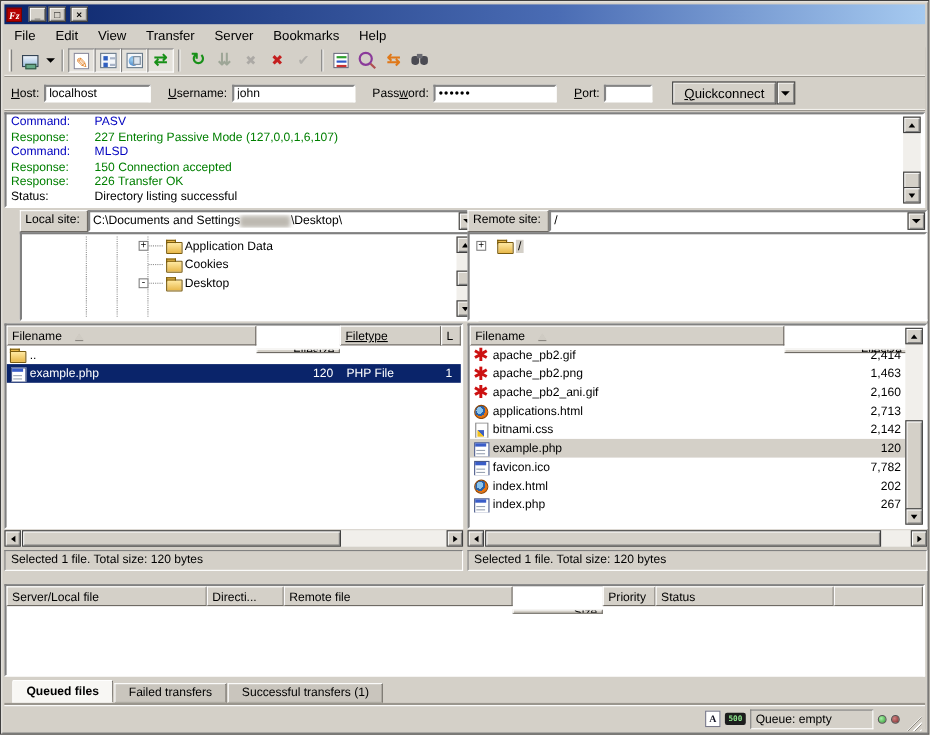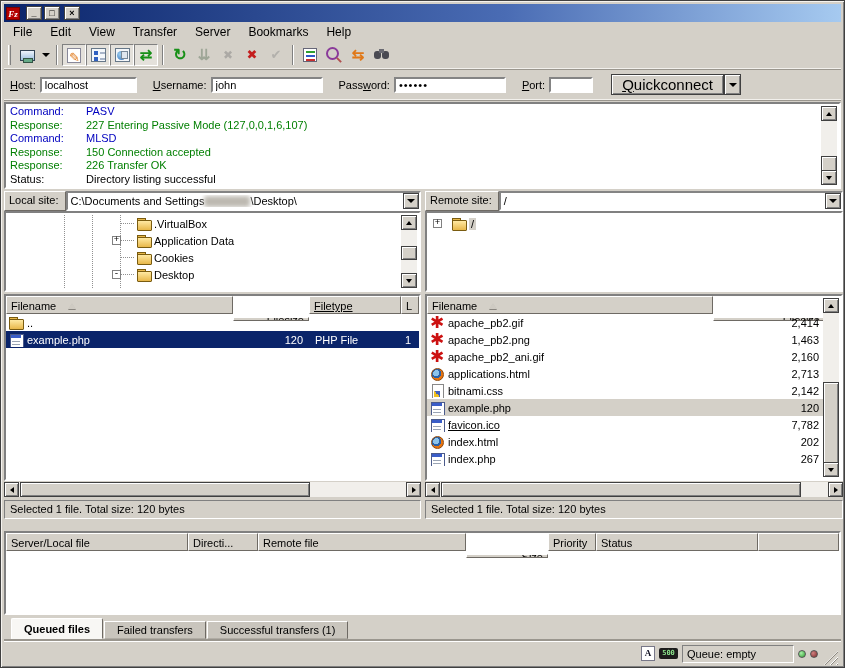--- a/index.html
+++ b/index.html
@@ -67,21 +67,21 @@
                           box-shadow:8px 0 0 #4a4a52; }
   .i-find-files::after { content:""; position:absolute; left:6px; top:3px; width:5px; height:4px; background:#6a6a72; }
 
   
   .quickbar { position:absolute; left:3px; top:69px; right:3px; height:30px; display:flex; align-items:center;
               padding-left:6px; font-size:11px; border-bottom:1px solid #f2f0ec; box-shadow:0 1px 0 #9a968e; }
   .qc-label { margin-right:4px; }
   .qc-field { height:16px; border:2px solid; border-color:#848484 #fff #fff #848484; background:#fff;
               font:11px "Liberation Sans",sans-serif; padding:0 3px; margin-right:16px; }
   .qc-host { width:97px; } .qc-username { width:112px; } .qc-password { width:112px; letter-spacing:1px; } .qc-port { width:44px; }
-  .qc-btn { height:21px; font-size:15px; padding:0 10px; margin-left:2px; }
+  .qc-btn { height:21px; font-size:12px; padding:0 10px; margin-left:2px; }
   .qc-drop { width:17px; height:21px; display:flex; align-items:center; justify-content:center; }
 
   
   .logwrap { position:absolute; left:3px; top:101px; right:3px; height:87px; }
   .logbox { position:absolute; inset:0; padding:1px 18px 1px 4px; overflow:hidden; }
   .logline { display:flex; font-size:11px; line-height:13.5px; white-space:nowrap; }
   .loglabel { width:76px; flex:none; }
   .cmd { color:#0000bf; } .resp { color:#007f00; } .stat { color:#000; }
 
   
@@ -92,21 +92,21 @@
   .tri-up { width:0;height:0;border-left:3px solid transparent;border-right:3px solid transparent;border-bottom:4px solid #000; }
   .tri-down { width:0;height:0;border-left:3px solid transparent;border-right:3px solid transparent;border-top:4px solid #000; }
   .tri-left { width:0;height:0;border-top:3px solid transparent;border-bottom:3px solid transparent;border-right:4px solid #000; }
   .tri-right { width:0;height:0;border-top:3px solid transparent;border-bottom:3px solid transparent;border-left:4px solid #000; }
   .sb-thumb { position:absolute; left:0; width:16px; }
   .hscroll { position:absolute; height:15px; background:#f1efeb; }
   .hthumb { position:absolute; top:0; height:15px; }
 
   
   .dirpane { position:absolute; top:190px; height:101px; }
-  .dirpane.left { left:3px; width:417px; } .dirpane.right { left:424px; width:418px; }
+  .dirpane.left { left:17px; width:417px; } .dirpane.right { left:424px; width:418px; }
   .sitebar { height:20px; display:flex; align-items:stretch; font-size:11px; }
   .sitelabel { padding:2px 6px 0 4px; flex:none; }
   .combo { flex:1; background:#fff; border:2px solid; border-color:#848484 #fff #fff #848484; display:flex; align-items:center; position:relative; }
   .combo-text { padding:0 3px; white-space:nowrap; overflow:hidden; flex:1; }
   .combo-btn { width:16px; align-self:stretch; display:flex; align-items:center; justify-content:center; flex:none; }
   .redacted { display:inline-block; width:46px; height:11px; background:#bdb9b1; filter:blur(2px); border-radius:2px; vertical-align:middle; }
   .treebox { position:absolute; left:0; right:0; top:20px; bottom:0; overflow:hidden; }
   .treerows { position:absolute; inset:2px 18px 2px 2px; }
   .treerow { position:relative; height:17px; display:flex; align-items:center; font-size:11px; }
   .tdot { position:absolute; top:0; bottom:0; border-left:1px dotted #909090; }
@@ -308,25 +308,20 @@
         <span class="combo-btn btn3d">
             <span class="drop-arrow"></span>
           </span>
       </span>
     </div>
     <div class="treebox sunken">
       <div class="treerows" id="localtree">
         <span class="tdot" style="left:56px;"></span>
         <span class="tdot" style="left:84px;"></span>
         <span class="tdot" style="left:112px;"></span>
-      <div class="treerow">
-            <span class="tconnect" style="left: 113px; width: 13px;"></span>
-            <span class="ficon ficon-folder" style="position: absolute; left: 126px;"></span>
-            <span class="tlabel" style="position: absolute; left: 144px;">.VirtualBox</span>
-          </div>
           <div class="treerow">
             <span class="tconnect" style="left: 113px; width: 13px;"></span>
             <span class="expander" style="left: 104px;">+</span>
             <span class="ficon ficon-folder" style="position: absolute; left: 126px;"></span>
             <span class="tlabel" style="position: absolute; left: 144px;">Application Data</span>
           </div>
           <div class="treerow">
             <span class="tconnect" style="left: 113px; width: 13px;"></span>
             <span class="ficon ficon-folder" style="position: absolute; left: 126px;"></span>
             <span class="tlabel" style="position: absolute; left: 144px;">Cookies</span>
@@ -456,21 +451,21 @@
           <span class="cell num" style="width: 112px;">2,142</span>
         </div>
         <div class="frow sel-inactive" style="width: 398px;">
           <span class="cell" style="width: 286px;">
             <span class="ficon ficon-php"></span>
             <span>example.php</span>
           </span>
           <span class="cell num" style="width: 112px;">120</span>
         </div>
         <div class="frow" style="width: 398px;">
-          <span class="cell" style="width: 286px; text-decoration: underline;">
+          <span class="cell" style="width: 286px;">
             <span class="ficon ficon-php"></span>
             <span>favicon.ico</span>
           </span>
           <span class="cell num" style="width: 112px;">7,782</span>
         </div>
         <div class="frow" style="width: 390px;">
           <span class="cell" style="width: 286px;">
             <span class="ficon ficon-html"></span>
             <span>index.html</span>
           </span>

